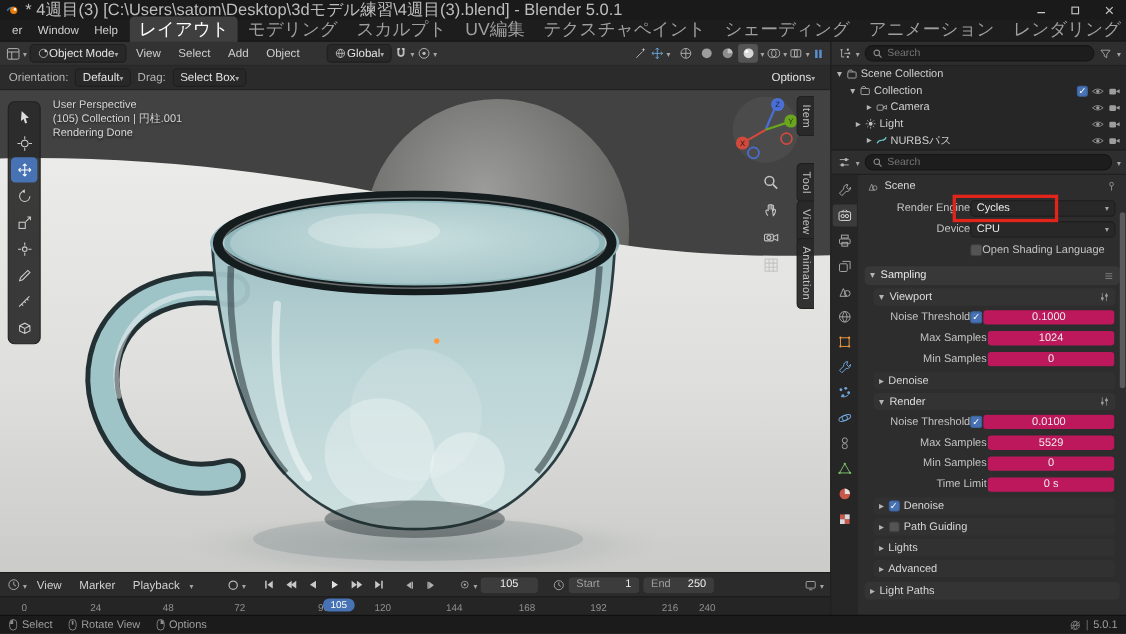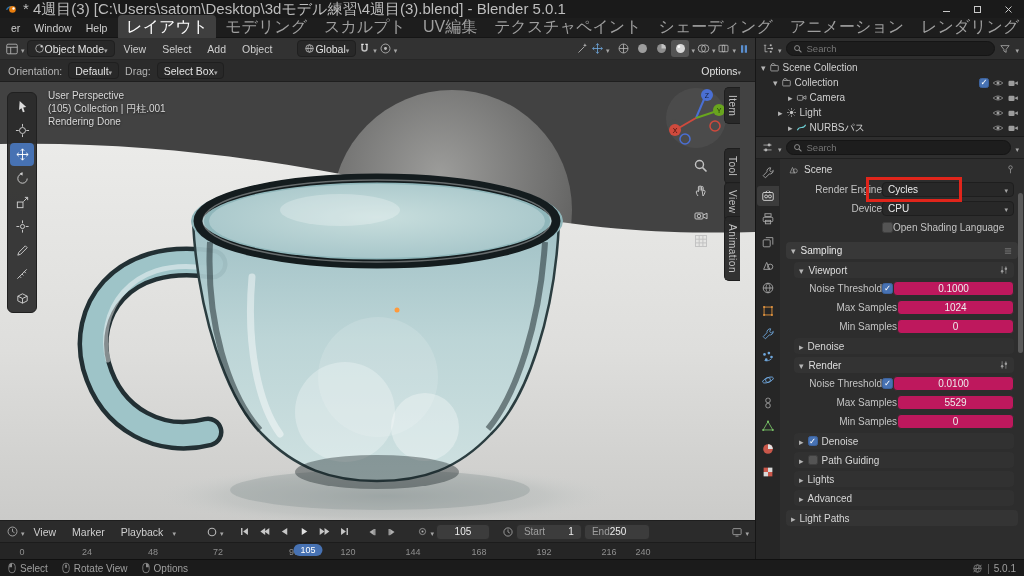--- a/index.html
+++ b/index.html
@@ -541,21 +541,21 @@
       <span class="ic">
           <svg class="i" width="12" height="12" viewBox="0 0 16 16">
             <circle cx="8" cy="8" r="5.5" fill="none" stroke="#b5b5b5"></circle>
             <path d="M8 4.5V8l2.5 1.5" fill="none" stroke="#b5b5b5"></path>
           </svg>
         </span>
       <span class="fld" style="width:66px;justify-content:space-between;padding:0 7px">
           <span class="dim">Start</span>
           <span>1</span>
         </span>
-      <span class="fld" style="width:66px;justify-content:flex-start;padding:0 7px">
+      <span class="fld" style="width:66px;justify-content:space-between;padding:0 7px">
           <span class="dim">End</span>
           <span>250</span>
         </span>
       <span class="grow"></span>
       <span class="ic">
           <svg class="i" width="12" height="12" viewBox="0 0 16 16">
             <rect x="2.5" y="3.5" width="11" height="8" rx="1" fill="none" stroke="#b5b5b5"></rect>
             <path d="M6 13.5h4" stroke="#b5b5b5"></path>
           </svg>
         </span>
@@ -945,20 +945,26 @@
             <span class="pfield">
                 <span>5529</span>
               </span>
           </div>
           <div class="prow" style="margin-left:14px">
             <span class="plabel" style="width:103px">Min Samples</span>
             <span class="pfield">
                 <span>0</span>
               </span>
           </div>
+          <div class="prow" style="margin-left:14px">
+            <span class="plabel" style="width:103px">Time Limit</span>
+            <span class="pfield">
+                <span>0 s</span>
+              </span>
+          </div>
 
           <div class="pcollapse">
             <span class="tri-r"></span>
             <span class="cb on" style="width:10px;height:10px"></span>
             <span>Denoise</span>
           </div>
           <div class="pcollapse">
             <span class="tri-r"></span>
             <span class="cb" style="width:10px;height:10px"></span>
             <span>Path Guiding</span>

